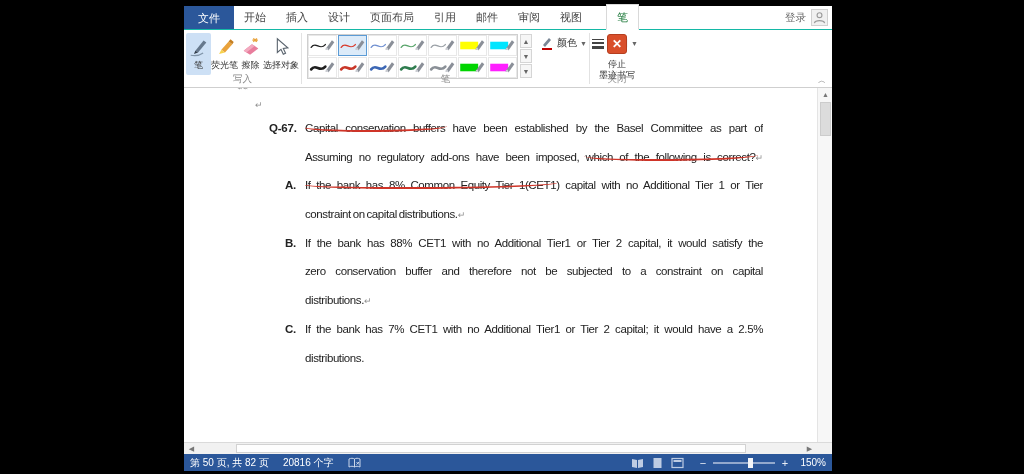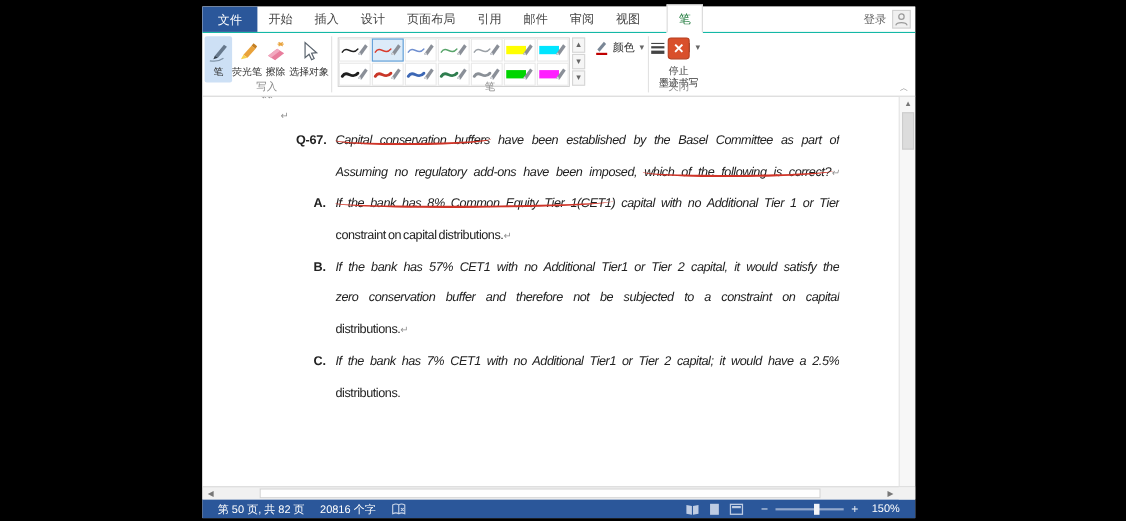--- a/index.html
+++ b/index.html
@@ -67,21 +67,21 @@
   .doc-head { position:relative; height:26px; overflow:hidden; }
   .ink-remnant { position:absolute; left:53px; top:-5px; color:#9a9a9a; font-size:9px; }
   .pmark-top { position:absolute; left:71px; top:12px; color:#909090; font-size:9px; }
   .doc-line { position:relative; height:28.7px; }
   .line-label { position:absolute; top:0; line-height:28.7px; font-weight:700;
     font-size:11.5px; letter-spacing:-0.2px; }
   .line-label.q { left:85px; }
   .line-label.opt { left:101px; font-weight:600; }
   .line-text { margin-left:121px; width:458px; line-height:28.7px; font-size:11.5px;
     letter-spacing:-0.4px; word-spacing:-1px; overflow:hidden; white-space:nowrap; text-align:left; }
-  .line-text.just { white-space:normal; text-align:justify; text-align-last:justify; height:28.7px;font-style:italic; }
+  .line-text.just { white-space:normal; text-align:justify; text-align-last:justify; height:28.7px; }
   .ink-u { position:relative; }
   .ink-u::after { content:""; position:absolute; left:-2px; right:-2px; bottom:2px; height:6px;
     border-bottom:2px solid #cf3428; border-radius:0 0 100% 100% / 0 0 11px 11px;
     transform:rotate(-0.4deg); }
   .pmark { color:#909090; font-size:9px; letter-spacing:0; }
 
   
   .vscroll { width:15px; background:#f7f7f7; border-left:1px solid #e4e4e4; position:relative; }
   .vs-up { position:absolute; top:0; left:1px; width:13px; height:13px; font-size:7px; color:#777;
     display:flex; align-items:center; justify-content:center; }
@@ -90,21 +90,21 @@
   .hscroll { position:relative; height:12px; background:#f1f1f1; border-top:1px solid #dadada; }
   .hs-left,.hs-right { position:absolute; top:0; width:13px; height:11px; font-size:7px; color:#777;
     display:flex; align-items:center; justify-content:center; }
   .hs-left { left:1px; } .hs-right { right:16px; }
   .hs-thumb { position:absolute; top:1px; left:52px; width:510px; height:9px; background:#fefefe;
     border:1px solid #d2d2d2; }
   .hs-corner { position:absolute; right:0; top:0; width:15px; height:11px; background:#f1f1f1; }
 
   
   .statusbar { height:17px; background:#2b579a; color:#fff; display:flex; align-items:center;
-    font-size:10px; padding:0 14px; }
+    font-size:10px; padding:0 6px; }
   .sb-left { display:flex; align-items:center; gap:14px; }
   .sb-right { margin-left:auto; display:flex; align-items:center; gap:8px; }
   .viewicons { display:flex; align-items:center; gap:7px; margin-right:6px; }
   .vicon { width:13px; height:12px; opacity:.9; }
   .zoomctl { display:flex; align-items:center; gap:5px; }
   .zminus,.zplus { font-size:11px; color:#e8edf5; width:10px; text-align:center; }
   .ztrack { position:relative; width:62px; height:2px; background:#93a9cd; }
   .zthumb { position:absolute; left:56%; top:-4px; width:5px; height:10px; background:#f2f4f8; }
   .zlevel { font-size:10px; color:#fff; min-width:28px; text-align:right; }
 </style>
@@ -338,21 +338,21 @@
             </div>
             <div class="doc-line">
               <span class="line-label opt">A.</span>
               <div class="line-text just"><span class="ink-u">If the bank has 8% Common Equity Tier 1(CET1</span><span>) capital with no Additional Tier 1 or Tier</span></div>
             </div>
             <div class="doc-line">
               <div class="line-text"><span>constraint on capital distributions.</span><span class="pmark">↵</span></div>
             </div>
             <div class="doc-line">
               <span class="line-label opt">B.</span>
-              <div class="line-text just"><span>If the bank has 57% CET1 with no Additional Tier1 or Tier 2 capital, it would satisfy the</span></div>
+              <div class="line-text just"><span>If the bank has 88% CET1 with no Additional Tier1 or Tier 2 capital, it would satisfy the</span></div>
             </div>
             <div class="doc-line">
               <div class="line-text just"><span>zero conservation buffer and therefore not be subjected to a constraint on capital</span></div>
             </div>
             <div class="doc-line">
               <div class="line-text"><span>distributions.</span><span class="pmark">↵</span></div>
             </div>
             <div class="doc-line">
               <span class="line-label opt">C.</span>
               <div class="line-text just"><span>If the bank has 7% CET1 with no Additional Tier1 or Tier 2 capital; it would have a 2.5%</span></div>

